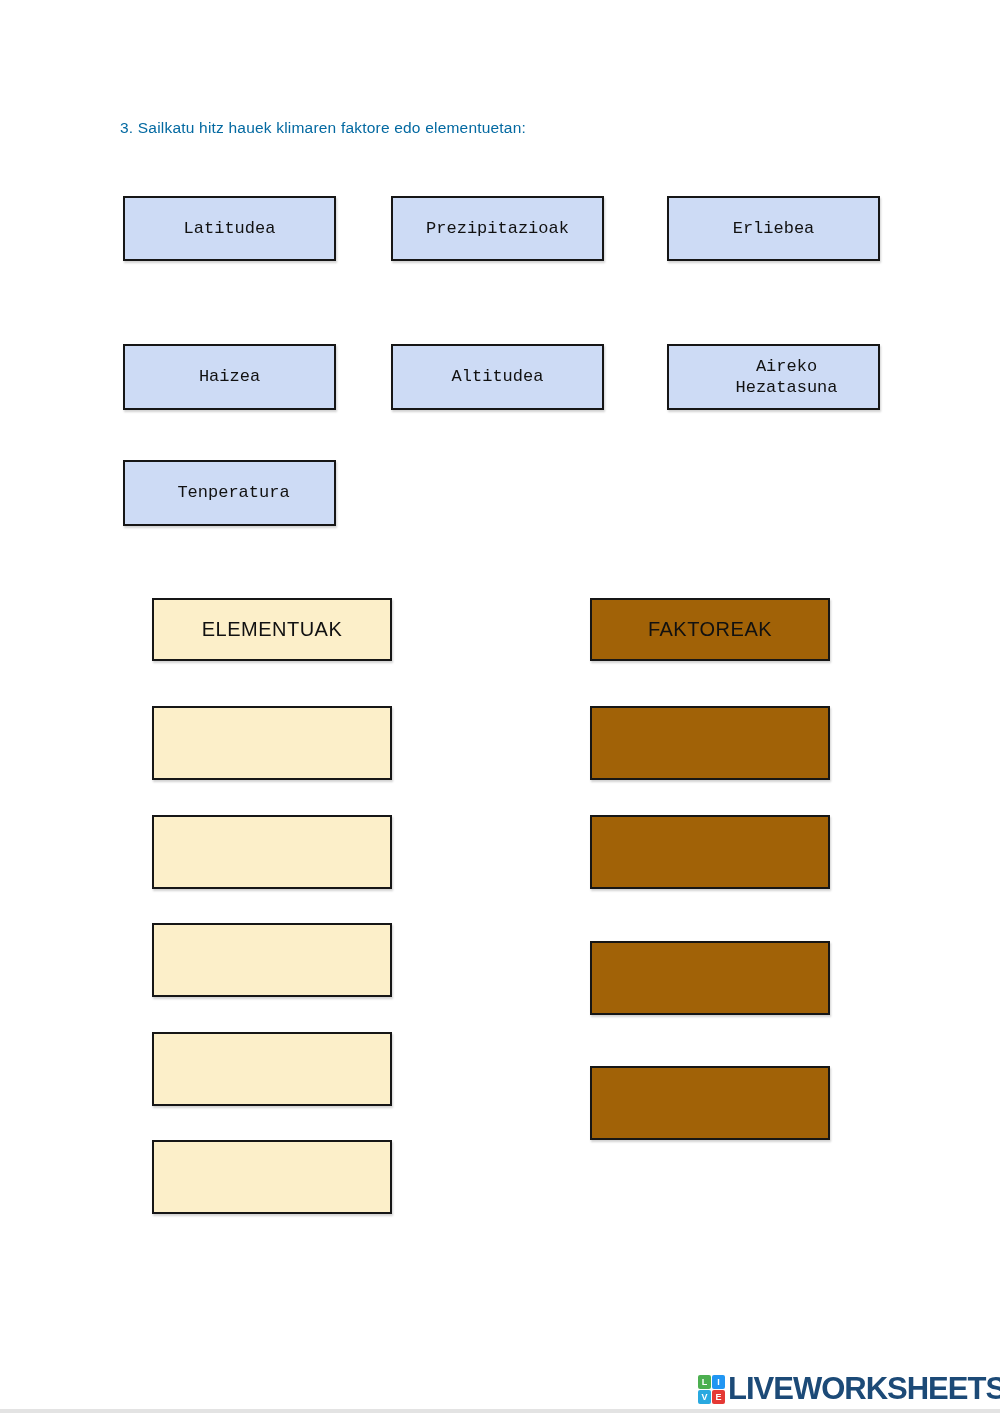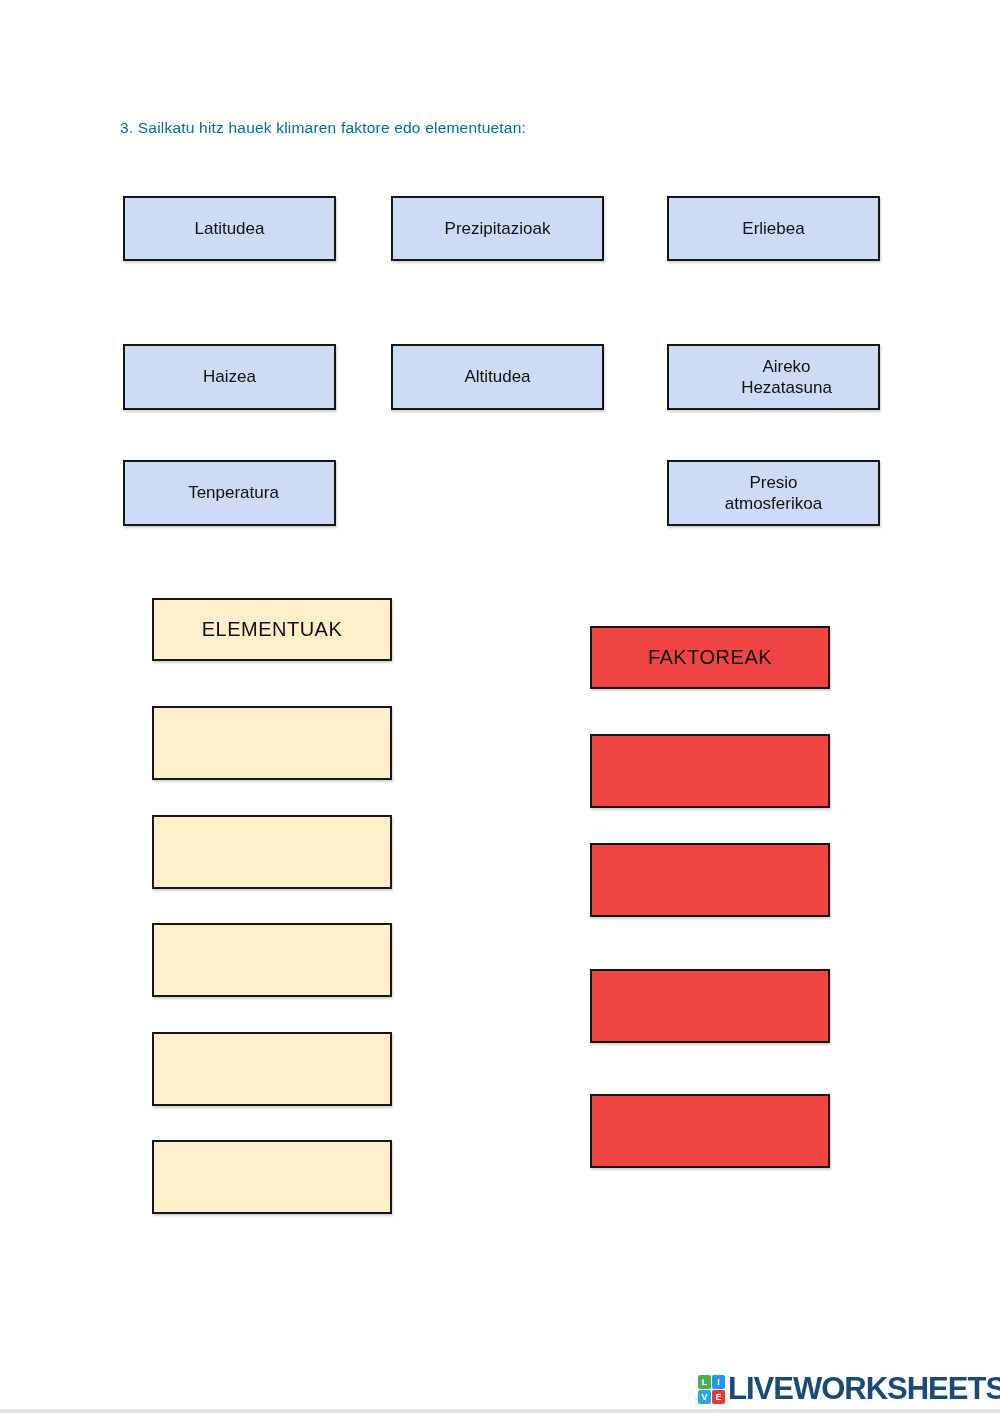--- a/index.html
+++ b/index.html
@@ -36,33 +36,34 @@
     box-shadow: 1px 2px 2px rgba(0,0,0,0.18);
   }
   .word-box {
     width: 213px;
     height: 66px;
     background: #cddbf5;
     font-size: 17px;
     line-height: 1.25;
     white-space: pre-line;
     cursor: grab;
+    font-family: Liberation Mono, monospace;
   }
   .header-box {
     width: 240px;
     height: 63px;
     font-size: 20px;
     letter-spacing: 0.5px;
   }
   .slot-box {
     width: 240px;
     height: 74px;
   }
   .elements-bg { background: #fcefc9; }
-  .factors-bg  { background: #ef4444; margin-top: 28px; }
+  .factors-bg  { background: #a16207; }
   .footer-logo {
     position: absolute;
     left: 698px;
     top: 1371px;
     display: flex;
     align-items: center;
   }
   .logo-grid {
     display: grid;
     grid-template-columns: 13px 13px;
@@ -105,22 +106,20 @@
   <div class="box word-box" style="left:123px; top:196px; height:65px;">Latitudea</div>
   <div class="box word-box" style="left:391px; top:196px; height:65px;">Prezipitazioak</div>
   <div class="box word-box" style="left:667px; top:196px; height:65px;">Erliebea</div>
 
   <div class="box word-box" style="left:123px; top:344px;">Haizea</div>
   <div class="box word-box" style="left:391px; top:344px;">Altitudea</div>
   <div class="box word-box" style="left:667px; top:344px;padding-left:26px;">Aireko
 Hezatasuna</div>
 
   <div class="box word-box" style="left:123px; top:460px;padding-left:8px;">Tenperatura</div>
-  <div class="box word-box" style="left:667px; top:460px;">Presio
-atmosferikoa</div>
 
   <div class="box header-box elements-bg" style="left:152px; top:598px;">ELEMENTUAK</div>
   <div class="box header-box factors-bg" style="left:590px; top:598px;">FAKTOREAK</div>
 
   <div class="box slot-box elements-bg" style="left:152px; top:706px;"></div>
   <div class="box slot-box elements-bg" style="left:152px; top:815px;"></div>
   <div class="box slot-box elements-bg" style="left:152px; top:923px;"></div>
   <div class="box slot-box elements-bg" style="left:152px; top:1032px;"></div>
   <div class="box slot-box elements-bg" style="left:152px; top:1140px;"></div>
 

